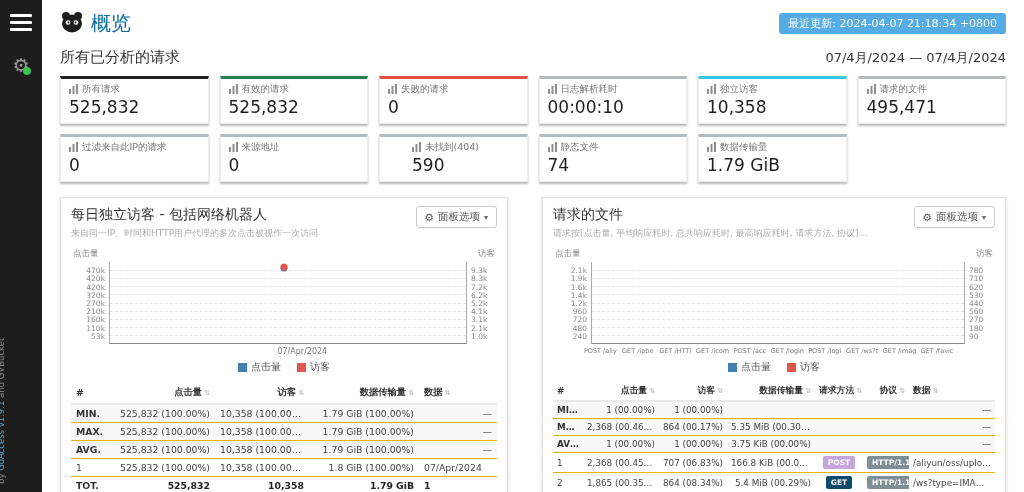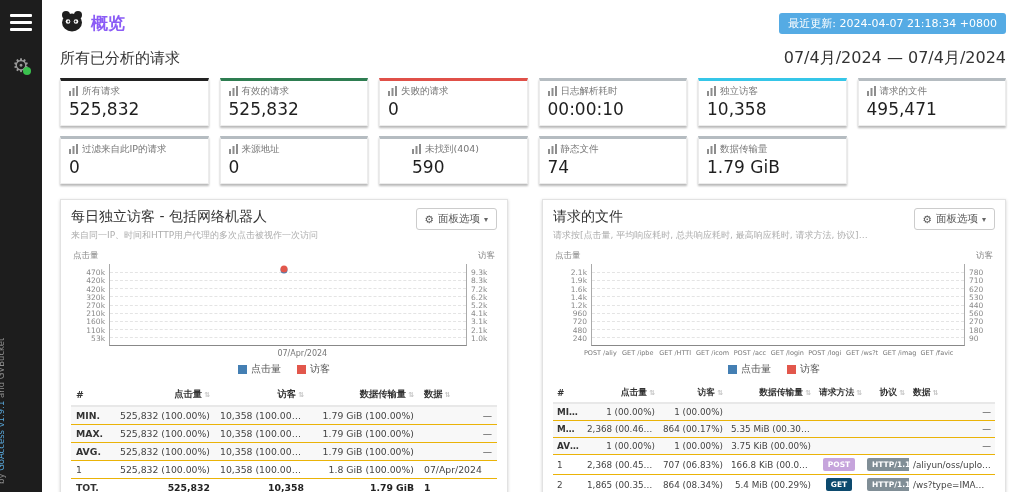--- a/index.html
+++ b/index.html
@@ -14,26 +14,26 @@
     text-align:center;color:#9a9a9a;cursor:pointer;}
   .gear-btn .dot{position:absolute;right:-2px;bottom:-2px;width:8px;height:8px;background:#3ac14e;border-radius:50%;}
   .credit{position:absolute;left:6px;bottom:8px;transform-origin:left bottom;transform:rotate(-90deg);
     white-space:nowrap;font-size:8.5px;color:#8d8d8d;}
   .credit a{color:#58a6d8;text-decoration:none;}
 
   
   .main{margin-left:42px;padding:10px 18px 0 18px;}
   .topbar{position:relative;height:34px;}
   .brand{display:flex;align-items:center;gap:7px;}
-  .page-title{font-size:17px;font-weight:bold;color:#8b5cf6;}
+  .page-title{font-size:20px;font-weight:normal;color:#0369a1;}
   .updated-badge{position:absolute;right:0;top:3px;background:#55abe4;color:#fff;font-size:11px;
     padding:3px 9px;border-radius:3px;}
   .section-head{display:flex;justify-content:space-between;align-items:baseline;margin-top:4px;}
   .section-title{font-size:15px;color:#333;font-weight:normal;}
-  .date-range{font-size:16px;color:#333;text-align:right;}
+  .date-range{font-size:13px;color:#333;text-align:right;}
 
   
   .cards{display:grid;grid-template-columns:repeat(6,1fr);gap:10px 11px;margin-top:9px;}
   .card{background:#fff;border:1px solid #ececec;border-top:3px solid #b5bcc1;
     box-shadow:0 2px 2px rgba(0,0,0,.28);padding:4px 8px 6px 8px;}
   .card-label{display:flex;align-items:center;gap:4px;font-size:9.5px;color:#777;
     white-space:nowrap;overflow:hidden;}
   .card-label svg{fill:#8d8d8d;flex:none;}
   .card-value{font-size:17px;color:#1f1f1f;margin-top:1px;}
 

